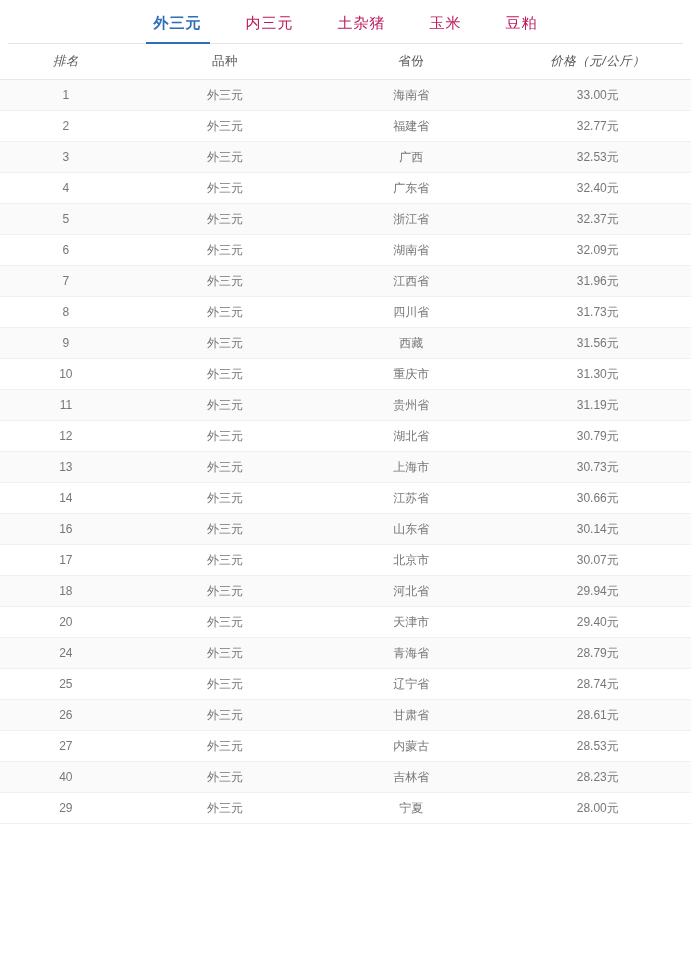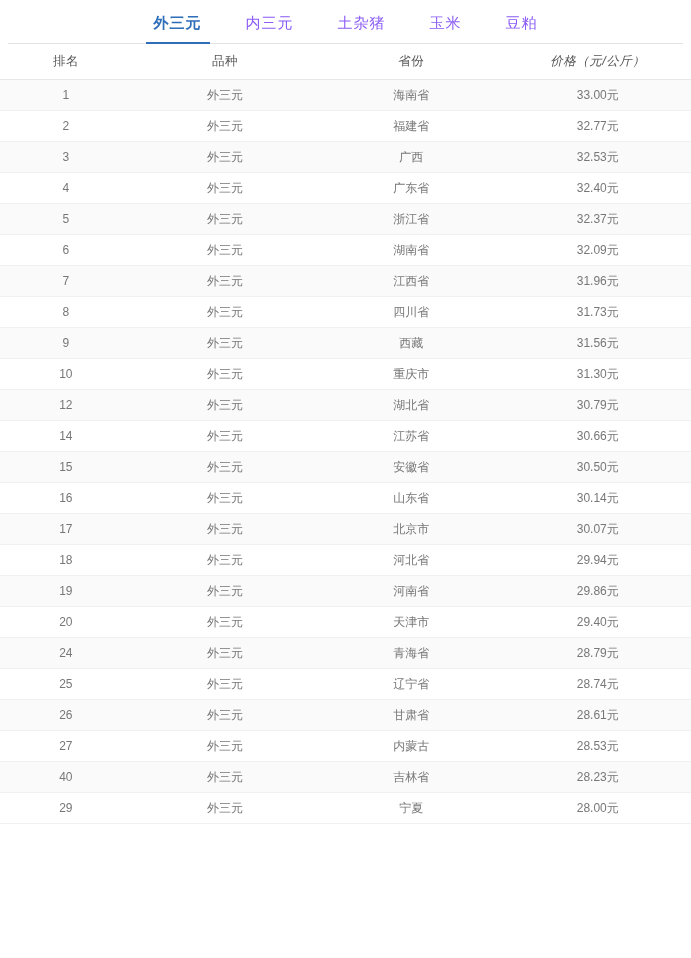--- a/index.html
+++ b/index.html
@@ -29,21 +29,21 @@
     align-items: flex-end;
     gap: 0px;
     height: 44px;
     border-bottom: 1px solid #e3e3e3;
     padding: 0;
     margin: 0 8px;
     box-sizing: border-box;
   }
   .tab {
     font-size: 15px;
-    color: #8b5cf6;
+    color: #be185d;
     padding: 0 22px 11px 22px;
     line-height: 18px;
     cursor: pointer;
     position: relative;
     letter-spacing: 1px;
     white-space: nowrap;
   }
   .tab.active {
     color: #2f6fba;
     font-weight: bold;
@@ -86,21 +86,21 @@
   table.rank-table tbody tr:nth-child(odd) {
     background: #fafafa;
   }
   table.rank-table tbody tr:nth-child(even) {
     background: #ffffff;
   }
   td.col-rank { width: 19%; }
   td.col-breed { width: 27%; }
   td.col-province { width: 27%; }
   td.col-price { width: 27%; }
-  th.col-rank { width: 19%; }
+  th.col-rank { width: 19%; font-style: italic; }
   th.col-breed { width: 27%; }
   th.col-province { width: 27%; }
   th.col-price { width: 27%; font-style: italic; }
 </style>
 </head>
 <body>
 
 <div class="page">
 
   <div class="tabs">
@@ -175,62 +175,62 @@
           <td class="col-province">西藏</td>
           <td class="col-price">31.56元</td>
         </tr>
         <tr>
           <td class="col-rank">10</td>
           <td class="col-breed">外三元</td>
           <td class="col-province">重庆市</td>
           <td class="col-price">31.30元</td>
         </tr>
         <tr>
+          <td class="col-rank">11</td>
+          <td class="col-breed">外三元</td>
+          <td class="col-province">贵州省</td>
+          <td class="col-price">31.19元</td>
+        </tr>
+        <tr>
           <td class="col-rank">12</td>
           <td class="col-breed">外三元</td>
           <td class="col-province">湖北省</td>
           <td class="col-price">30.79元</td>
         </tr>
         <tr>
+          <td class="col-rank">13</td>
+          <td class="col-breed">外三元</td>
+          <td class="col-province">上海市</td>
+          <td class="col-price">30.73元</td>
+        </tr>
+        <tr>
           <td class="col-rank">14</td>
           <td class="col-breed">外三元</td>
           <td class="col-province">江苏省</td>
           <td class="col-price">30.66元</td>
         </tr>
         <tr>
-          <td class="col-rank">15</td>
-          <td class="col-breed">外三元</td>
-          <td class="col-province">安徽省</td>
-          <td class="col-price">30.50元</td>
-        </tr>
-        <tr>
           <td class="col-rank">16</td>
           <td class="col-breed">外三元</td>
           <td class="col-province">山东省</td>
           <td class="col-price">30.14元</td>
         </tr>
         <tr>
           <td class="col-rank">17</td>
           <td class="col-breed">外三元</td>
           <td class="col-province">北京市</td>
           <td class="col-price">30.07元</td>
         </tr>
         <tr>
           <td class="col-rank">18</td>
           <td class="col-breed">外三元</td>
           <td class="col-province">河北省</td>
           <td class="col-price">29.94元</td>
         </tr>
         <tr>
-          <td class="col-rank">19</td>
-          <td class="col-breed">外三元</td>
-          <td class="col-province">河南省</td>
-          <td class="col-price">29.86元</td>
-        </tr>
-        <tr>
           <td class="col-rank">20</td>
           <td class="col-breed">外三元</td>
           <td class="col-province">天津市</td>
           <td class="col-price">29.40元</td>
         </tr>
         <tr>
           <td class="col-rank">24</td>
           <td class="col-breed">外三元</td>
           <td class="col-province">青海省</td>
           <td class="col-price">28.79元</td>

